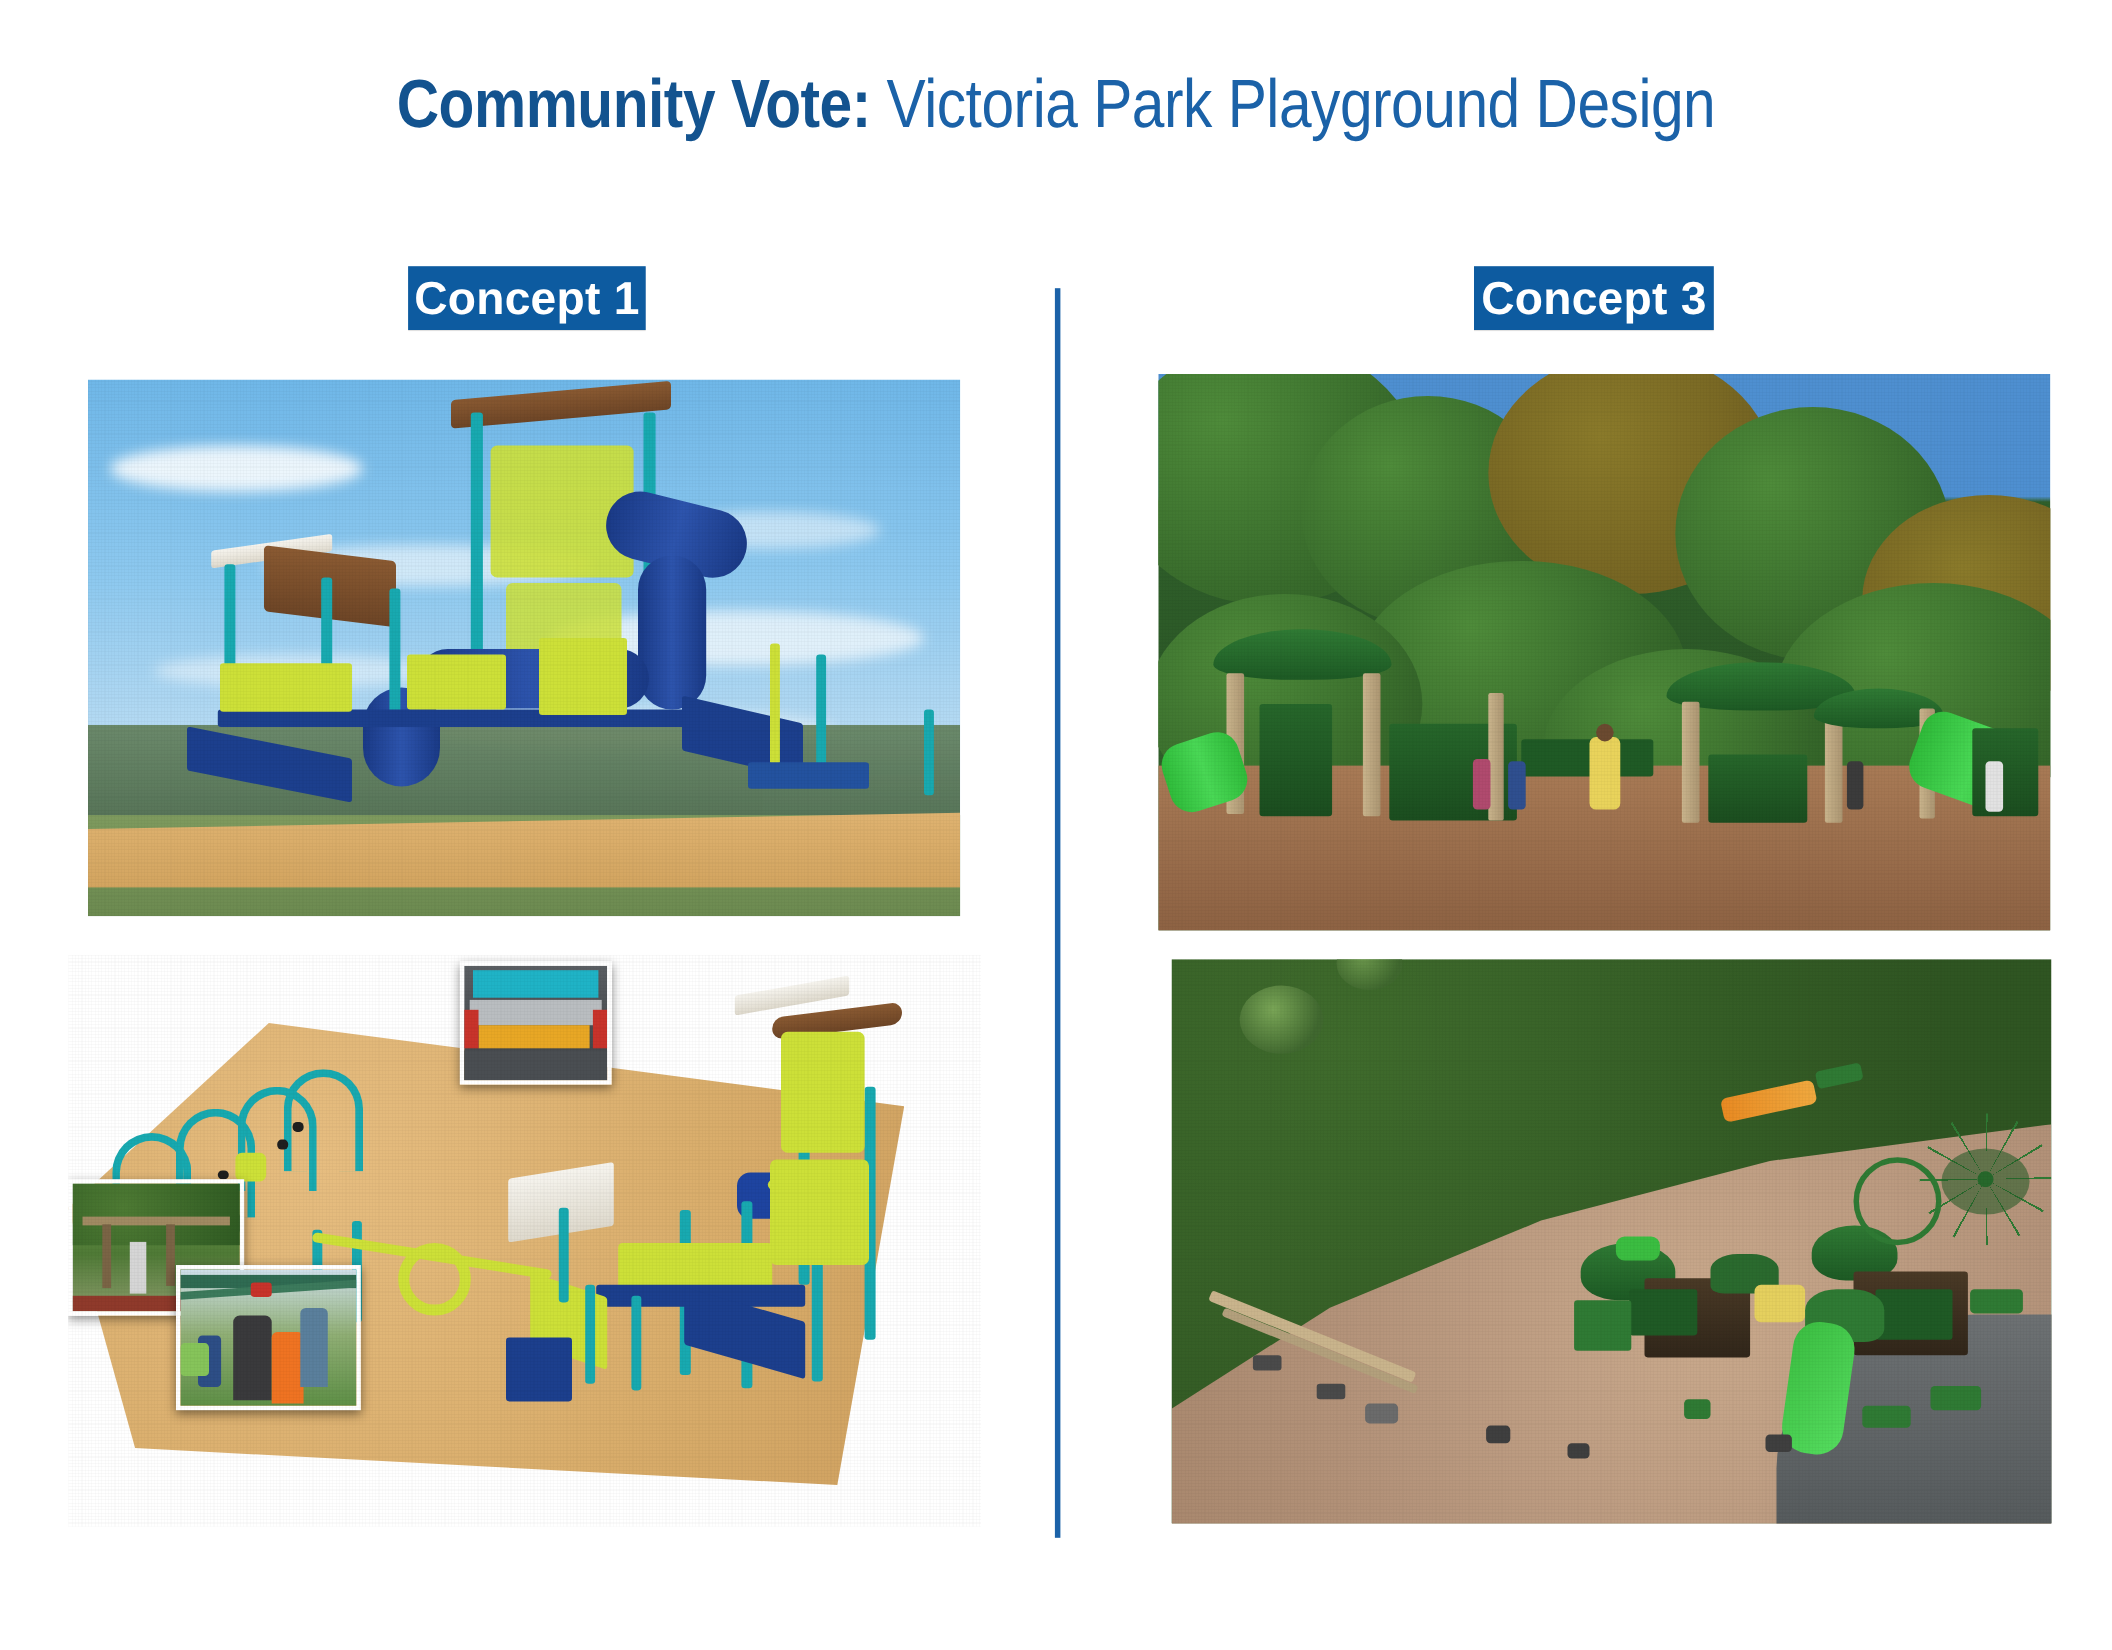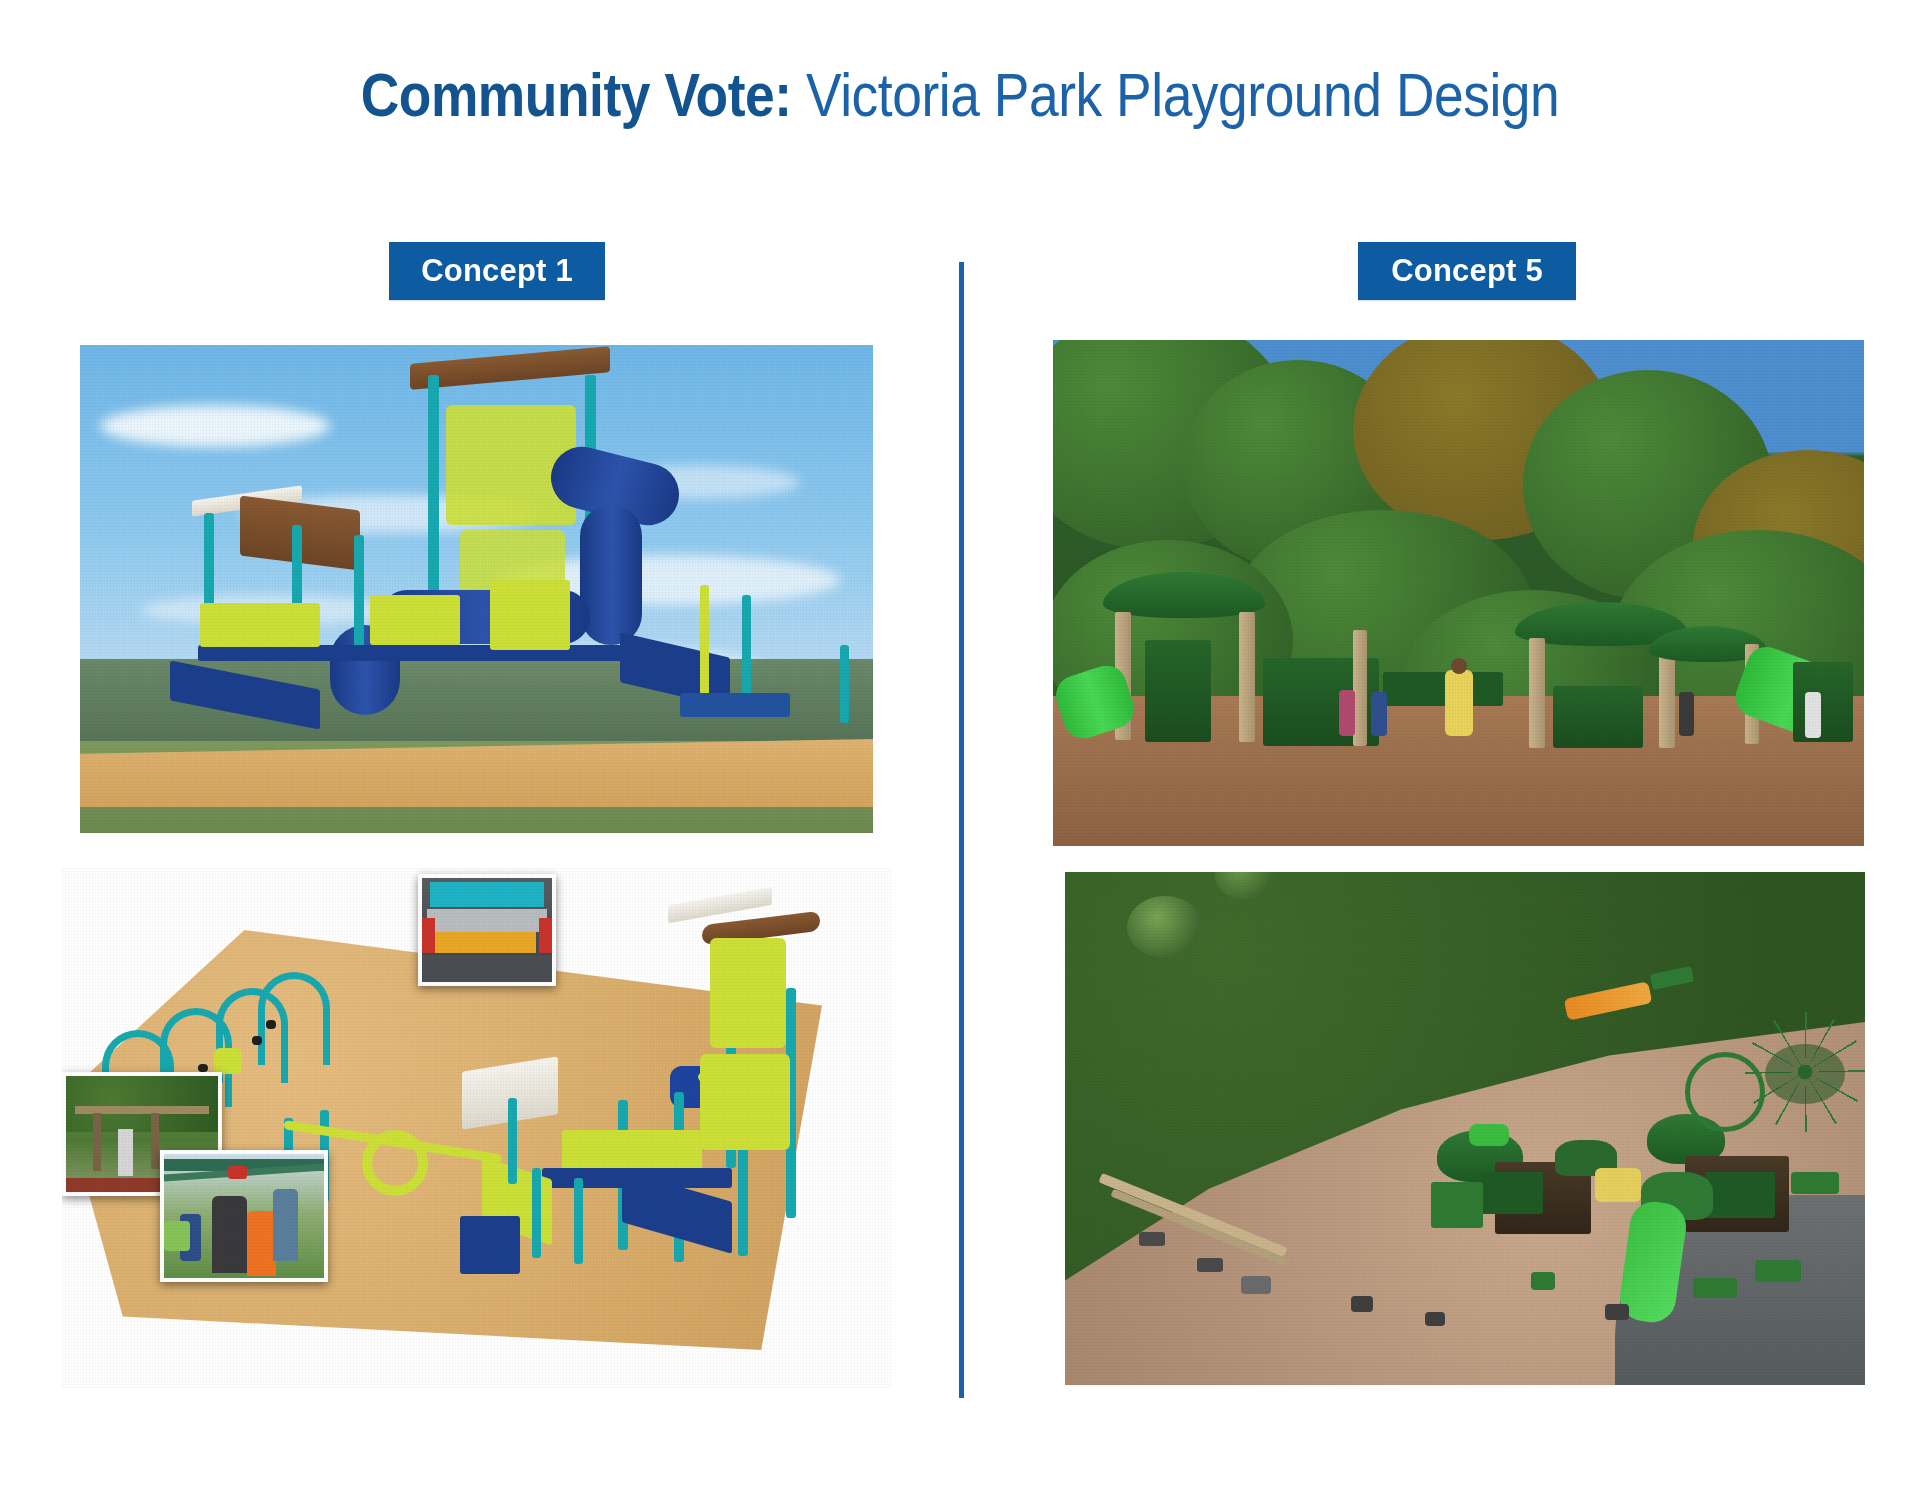--- a/index.html
+++ b/index.html
@@ -11,25 +11,24 @@
     font-size:62px; line-height:1.05; color:#1b5fa4; white-space:nowrap;
     font-family:"Liberation Sans Narrow","Liberation Sans",sans-serif;
     transform:scaleX(.86); transform-origin:50% 50%;
   }
   #page-title .strong{font-weight:bold;color:#13538f;letter-spacing:-.5px;}
   #page-title .light{font-weight:normal;color:#1b62a8;letter-spacing:-.5px;}
 
   
   .concept-badge{
     position:absolute; background:#0d5ba0; color:#ffffff;
-    font-weight:bold; font-size:31px; letter-spacing:.2px;
+    font-weight:bold; font-size:42px; letter-spacing:.2px;
     display:flex; align-items:center; justify-content:center;
     height:58px; box-shadow:0 1px 0 rgba(0,0,0,.12);
     font-family:"Liberation Sans Narrow","Liberation Sans",sans-serif;
-    margin-left:18px;
   }
   #badge-c1{left:371px; top:242px; width:216px;}
   #badge-c2{left:1340px; top:242px; width:218px;}
 
   
   #divider{position:absolute;left:959px;top:262px;width:5px;height:1136px;background:#1b62a8;}
 
   
   .imgbox{position:absolute;overflow:hidden;}
 
@@ -113,21 +112,21 @@
 <body>
 
 <div id="page-title">
   <span class="strong">Community Vote:</span><span class="light"> Victoria Park Playground Design</span>
 </div>
 
 <div class="concept-badge" id="badge-c1">
   <span>Concept 1</span>
 </div>
 <div class="concept-badge" id="badge-c2">
-  <span>Concept 5</span>
+  <span>Concept 3</span>
 </div>
 
 <div id="divider"></div>
 
 <div class="imgbox" id="img-c1-top">
   <div class="sky"></div>
   <div class="cloud" style="left:20px;top:60px;width:230px;height:42px;"></div>
   <div class="cloud" style="left:160px;top:150px;width:300px;height:38px;opacity:.7;"></div>
   <div class="cloud" style="left:420px;top:210px;width:340px;height:50px;opacity:.8;"></div>
   <div class="cloud" style="left:520px;top:120px;width:200px;height:34px;opacity:.6;"></div>

